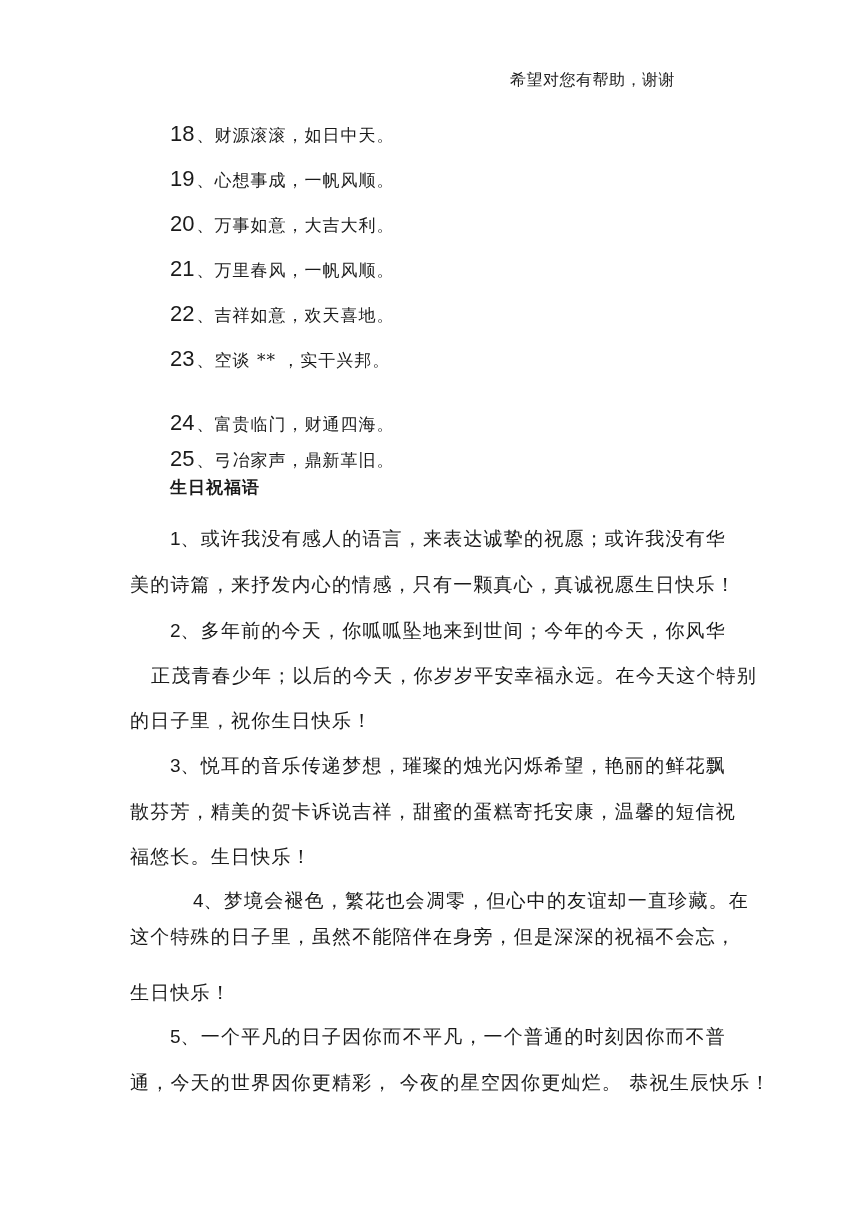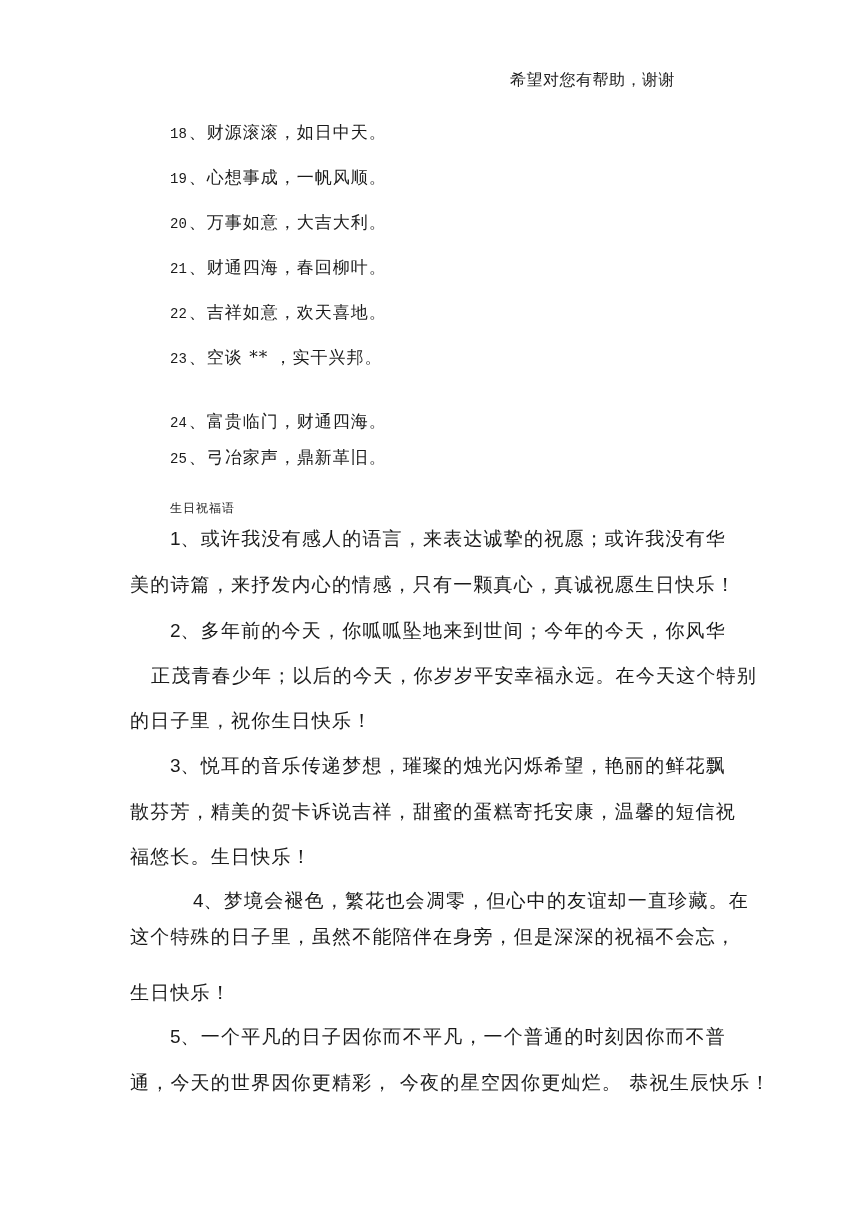--- a/index.html
+++ b/index.html
@@ -24,32 +24,33 @@
       color: #222;
     }
     .item {
       position: absolute;
       left: 170px;
       font-size: 17px;
       letter-spacing: 1px;
       white-space: nowrap;
     }
     .item .num {
-      font-family: Liberation Mono, monospace;
-      font-size: 14px;
+      font-family: Liberation Sans, sans-serif;
+      font-size: 22px;
       letter-spacing: 0;
       margin-right: 2px;
       margin-top: 47px;
     }
     .section-title {
       position: absolute;
       left: 170px;
-      top: 500px;
-      font-size: 12px;
+      top: 476px;
+      font-size: 17px;
       letter-spacing: 1px;
+      font-weight: bold;
     }
     .para-line {
       position: absolute;
       font-size: 19px;
       letter-spacing: 1.2px;
       white-space: nowrap;
     }
     .para-line.first { left: 170px; }
     .para-line.cont { left: 130px; }
     .para-line .num {
@@ -67,21 +68,21 @@
   <div class="item" style="top:121px;">
     <span class="num">18</span><span>、财源滚滚，如日中天。</span>
   </div>
   <div class="item" style="top:166px;">
     <span class="num">19</span><span>、心想事成，一帆风顺。</span>
   </div>
   <div class="item" style="top:211px;">
     <span class="num">20</span><span>、万事如意，大吉大利。</span>
   </div>
   <div class="item" style="top:256px;">
-    <span class="num">21</span><span>、财通四海，春回柳叶。</span>
+    <span class="num">21</span><span>、万里春风，一帆风顺。</span>
   </div>
   <div class="item" style="top:301px;">
     <span class="num">22</span><span>、吉祥如意，欢天喜地。</span>
   </div>
   <div class="item" style="top:346px;">
     <span class="num">23</span><span>、空谈 ** ，实干兴邦。</span>
   </div>
   <div class="item" style="top:410px;">
     <span class="num">24</span><span>、富贵临门，财通四海。</span>
   </div>

